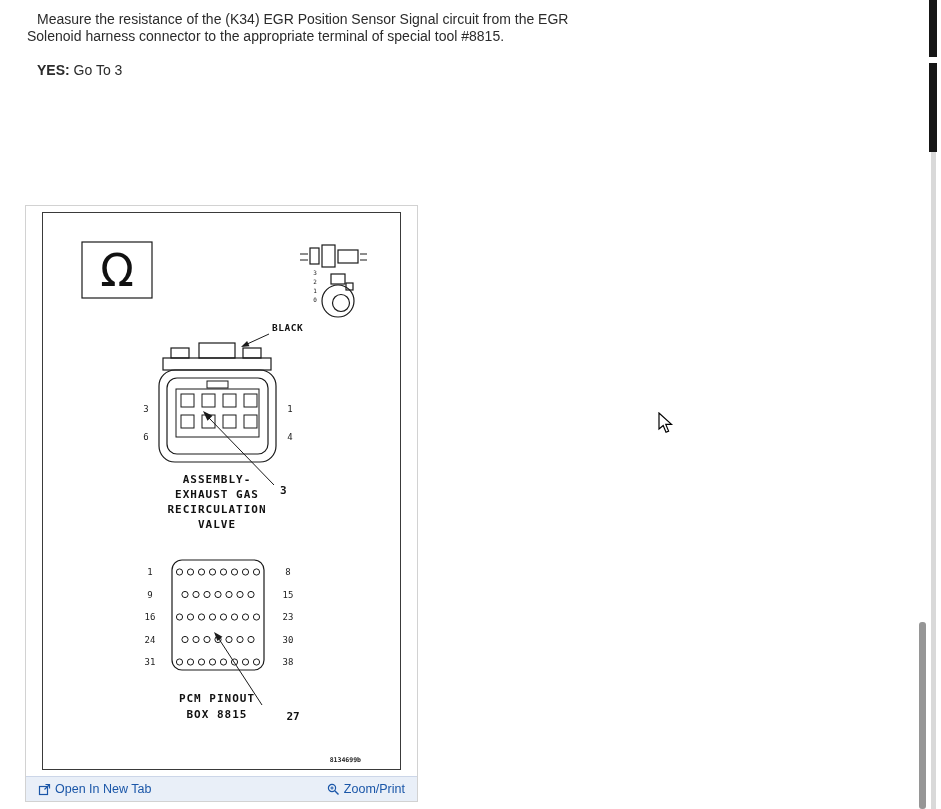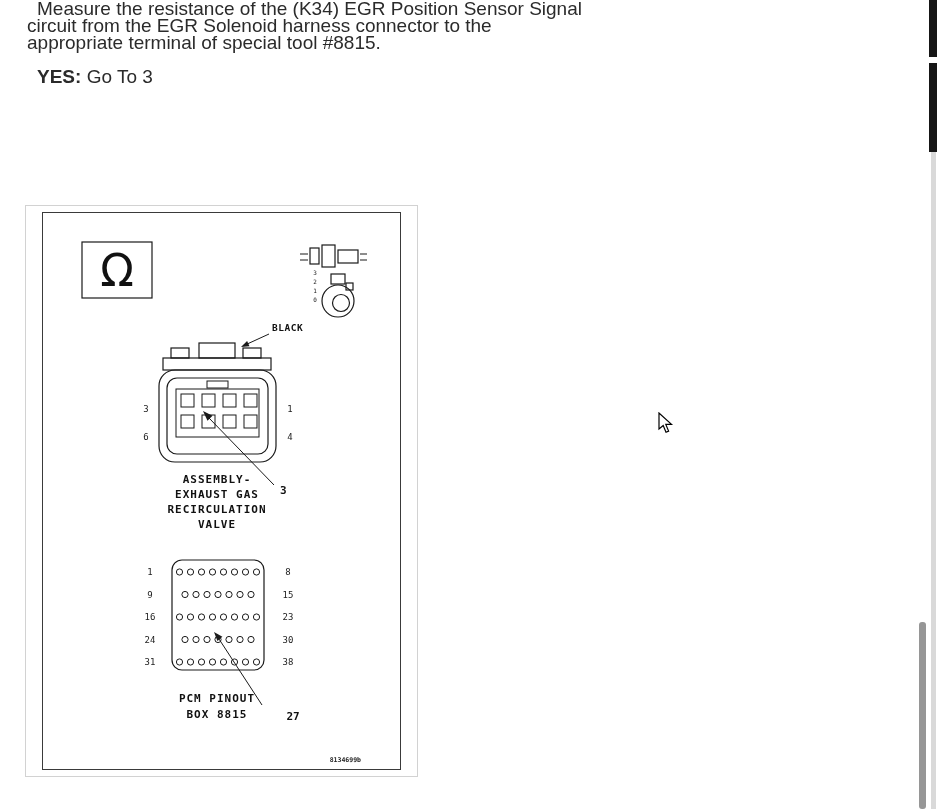--- a/index.html
+++ b/index.html
@@ -4,22 +4,22 @@
 <style>
   html,body { margin:0; padding:0; }
   body {
     width:941px; height:809px; position:relative; overflow:hidden;
     background:#ffffff;
     font-family:"Liberation Sans", sans-serif;
   }
 
   
   .doc-text {
-    position:absolute; left:27px; top:0; width:556px;
-    font-size:19px; line-height:17px; color:#2b2b2b;
+    position:absolute; left:27px; top:11px; width:556px;
+    font-size:14px; line-height:17px; color:#2b2b2b;
   }
   .doc-text p { margin:0; text-indent:10px; }
   .doc-text p.question { margin-top:17px; font-weight:bold; }
   .doc-text p.yes-line { margin-top:17px; }
   .doc-text b { font-weight:bold; }
   .doc-link { color:#1a56a8; text-decoration:none; cursor:pointer; }
 
   
   .figure-card {
     position:absolute; left:25px; top:205px; width:393px;
@@ -206,20 +206,38 @@
 
       <g>
         <text class="dcap" x="174" y="489" text-anchor="middle">PCM PINOUT</text>
         <text class="dcap" x="174" y="505" text-anchor="middle">BOX 8815</text>
       </g>
 
       <text class="dfig" x="318" y="549" text-anchor="end">8134699b</text>
     </svg>
   </div>
 
+  <div class="figure-actions">
+    <a class="fig-link">
+      <svg width="13" height="13" viewBox="0 0 13 13">
+        <rect x="1.5" y="3.5" width="8" height="8" fill="none" stroke="#1a56a8" stroke-width="1.2"></rect>
+        <path d="M7.5 1.5 h4 v4 M11.5 1.5 L6.5 6.5" fill="none" stroke="#1a56a8" stroke-width="1.2"></path>
+      </svg>
+      <span>Open In New Tab</span>
+    </a>
+    <a class="fig-link">
+      <svg width="13" height="13" viewBox="0 0 13 13">
+        <circle cx="5" cy="5" r="3.6" fill="none" stroke="#1a56a8" stroke-width="1.2"></circle>
+        <line x1="7.8" y1="7.8" x2="11.5" y2="11.5" stroke="#1a56a8" stroke-width="1.4"></line>
+        <line x1="5" y1="3.4" x2="5" y2="6.6" stroke="#1a56a8" stroke-width="1"></line>
+        <line x1="3.4" y1="5" x2="6.6" y2="5" stroke="#1a56a8" stroke-width="1"></line>
+      </svg>
+      <span>Zoom/Print</span>
+    </a>
+  </div>
 </div>
 
 <div class="edge-black-1"></div>
 <div class="edge-black-2"></div>
 <div class="edge-gray"></div>
 <div class="scroll-thumb"></div>
 
 <div class="cursor">
   <svg width="16" height="22" viewBox="0 0 16 22">
     <polygon points="1,1 1,17 5.2,13.5 8,20.2 10.6,19.1 7.8,12.4 13.5,12.4" fill="#ffffff" stroke="#000000" stroke-width="1.2"></polygon>

